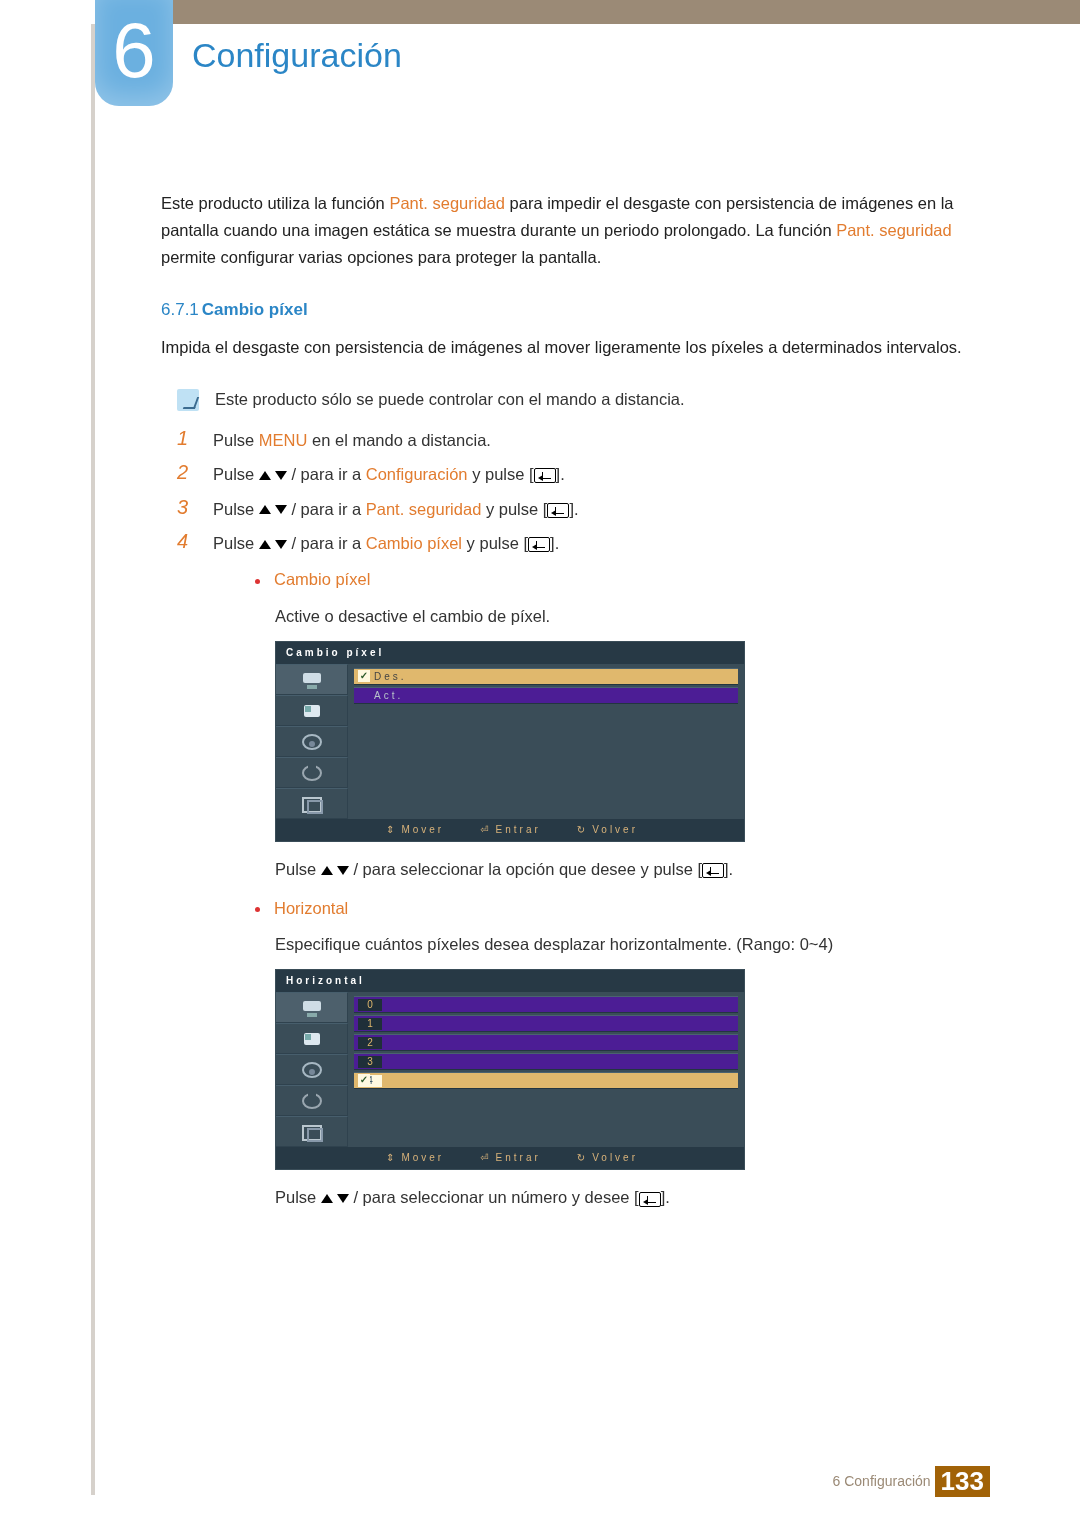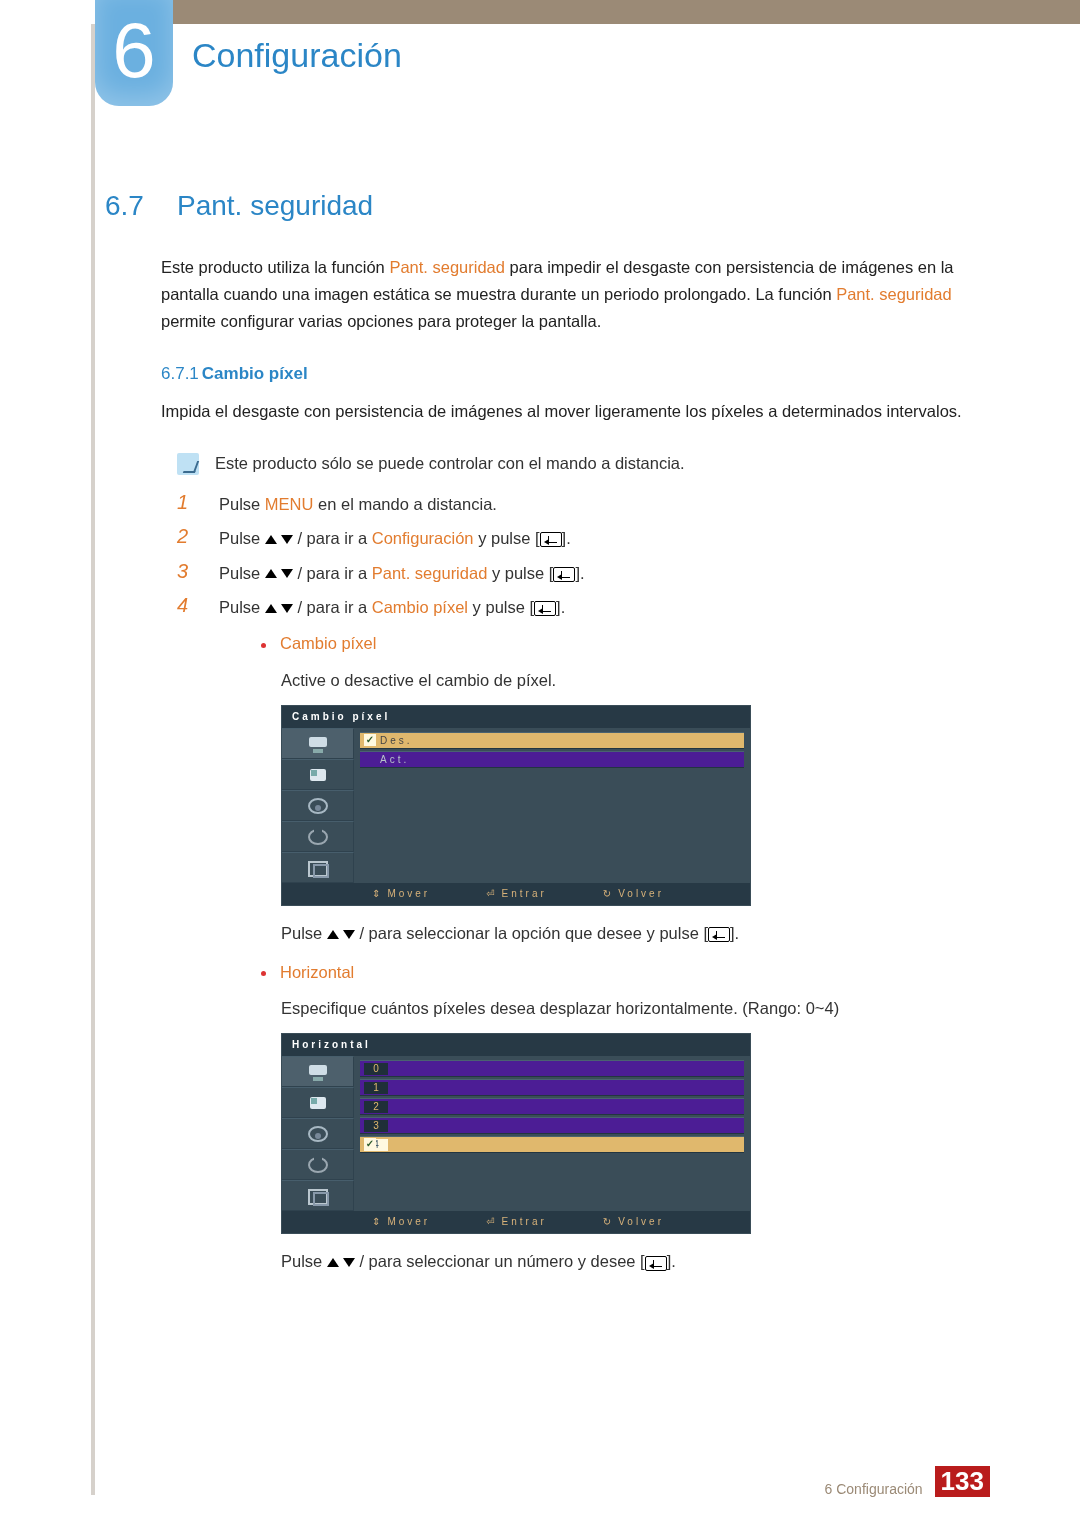--- a/index.html
+++ b/index.html
@@ -67,21 +67,21 @@
   }
   .note-icon::after{
     content:""; position:absolute; right:2px; bottom:2px;
     width:10px;height:10px;
     border-right:2px solid #3b6b8f; border-bottom:2px solid #3b6b8f;
     transform: skewX(-20deg);
   }
   ol.steps { list-style: none; margin-left: 72px; }
   ol.steps > li { display:flex; gap:18px; margin: 8px 0; align-items:flex-start; }
   .step-num { color:#e27c2f; font-style: italic; font-size: 20px; width: 18px; flex-shrink:0;}
-  .step-text { font-size: 16.5px; line-height:1.6; flex:1;margin-left:6px;}
+  .step-text { font-size: 16.5px; line-height:1.6; flex:1;}
   .arrow-up-down {
     display:inline-block; position:relative; width: 28px; height: 12px; vertical-align: middle;
   }
   .arrow-up-down::before, .arrow-up-down::after{
     content:""; position:absolute; width:0;height:0;
     border-left:6px solid transparent; border-right:6px solid transparent;
     top:1px;
   }
   .arrow-up-down::before{ border-bottom:9px solid #000; left:0;}
   .arrow-up-down::after { border-top:9px solid #000; right:0;}
@@ -151,65 +151,61 @@
   .osd-row.num { padding-left: 4px;}
   .osd-row.num .n{
     display:inline-block; width: 24px; height: 12px;
     background:#1f2f39; color:#e0b86d;
     text-align:center; letter-spacing:0; font-size:10px;
     line-height:12px; margin-right:6px;
   }
   .osd-row.num.sel .n { background:#fff9e0; color:#46606e;}
   .osd-foot {
     background:#273945; padding:3px 0;
-    display:flex; justify-content:center; gap: 52px;
+    display:flex; justify-content:center; gap: 32px;
     color:#d8b27a; font-size:10px; letter-spacing:3px;
   }
   .osd-foot span::before{ content:""; margin-right:4px;}
   
   .si{ width:22px; height:18px; position:relative;}
   .si1{ }
   .si1::before{content:"";position:absolute;inset:2px 2px 6px 2px;background:#cfdde6;border-radius:2px;}
   .si1::after{content:"";position:absolute;left:6px;bottom:0;width:10px;height:4px;background:#8aa;}
   .si2::before{content:"";position:absolute;inset:3px;background:#dde8ef;border-radius:2px;}
   .si2::after{content:"";position:absolute;left:4px;top:4px;width:6px;height:6px;background:#7aa;}
   .si3::before{content:"";position:absolute;inset:1px;border:2px solid #a7b8c3;border-radius:50%;}
   .si3::after{content:"";position:absolute;left:8px;top:8px;width:6px;height:6px;background:#789;border-radius:50%;}
   .si4{}
   .si4::before{content:"";position:absolute;inset:1px;border:2px solid #9aa7b0;border-radius:50%;}
   .si4::after{content:"";position:absolute;left:7px;top:-1px;width:8px;height:8px;background:#3a4d58;}
   .si5::before{content:"";position:absolute;left:1px;top:2px;width:16px;height:12px;border:2px solid #bac7cf;}
   .si5::after{content:"";position:absolute;right:0;top:5px;width:12px;height:10px;border:2px solid #89a;}
   
   .page-footer{
     position:absolute; bottom:30px; right:90px;
-    display:flex; align-items:flex-end; gap:12px;
+    display:flex; align-items:center; gap:4px;
   }
   .pf-label{ color:#9b8a76; font-size:14px;}
   .pf-num{
-    background:#b91c1c; color:#fff; font-weight:bold;
+    background:#a16207; color:#fff; font-weight:bold;
     font-size:26px; padding:0 6px; line-height:1.2;
   }
 </style>
 </head>
 <body>
 
 <div class="top-bar"></div>
 <div class="left-margin"></div>
 
 <div class="chapter-tab">
   <div class="chapter-num">6</div>
 </div>
 <div class="chapter-title">Configuración</div>
 
 <div class="content">
-  <div class="sec-row">
-    <div class="sec-num">6.7</div>
-    <div class="sec-title">Pant. seguridad</div>
-  </div>
 
   <p class="body-text">
     <span>Este producto utiliza la función </span><span class="hi">Pant. seguridad</span><span> para impedir el desgaste con persistencia de imágenes en la pantalla cuando una imagen estática se muestra durante un periodo prolongado. La función </span><span class="hi">Pant. seguridad</span><span> permite configurar varias opciones para proteger la pantalla.</span>
   </p>
 
   <div class="sub-row">
     <div class="sub-num">6.7.1</div>
     <div class="sub-title">Cambio píxel</div>
   </div>
   <p class="body-text">Impida el desgaste con persistencia de imágenes al mover ligeramente los píxeles a determinados intervalos.</p>

